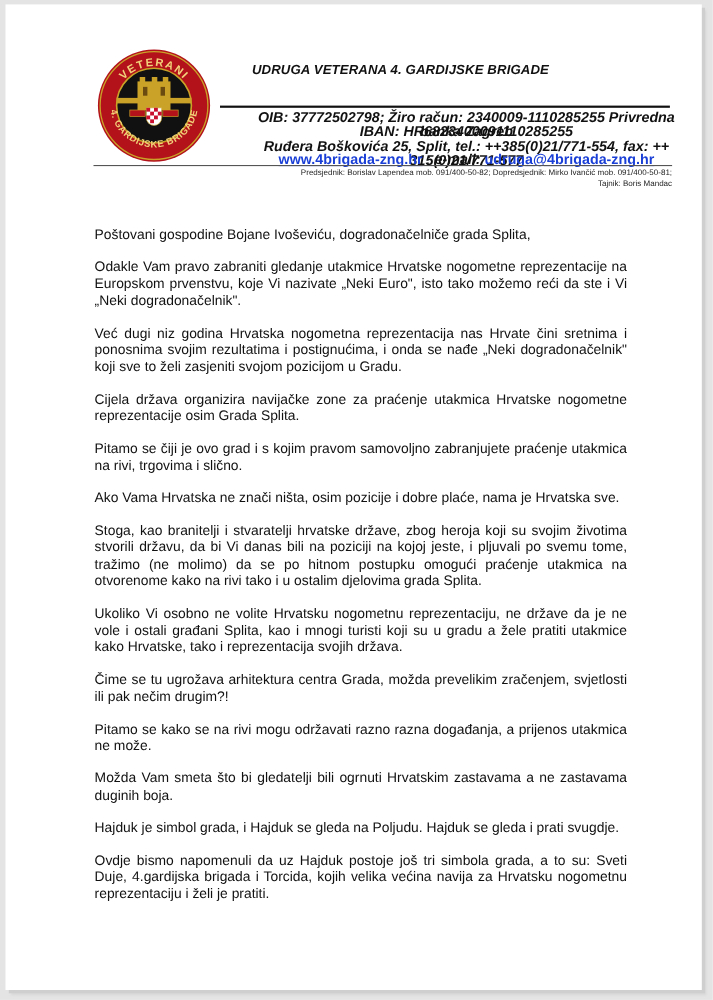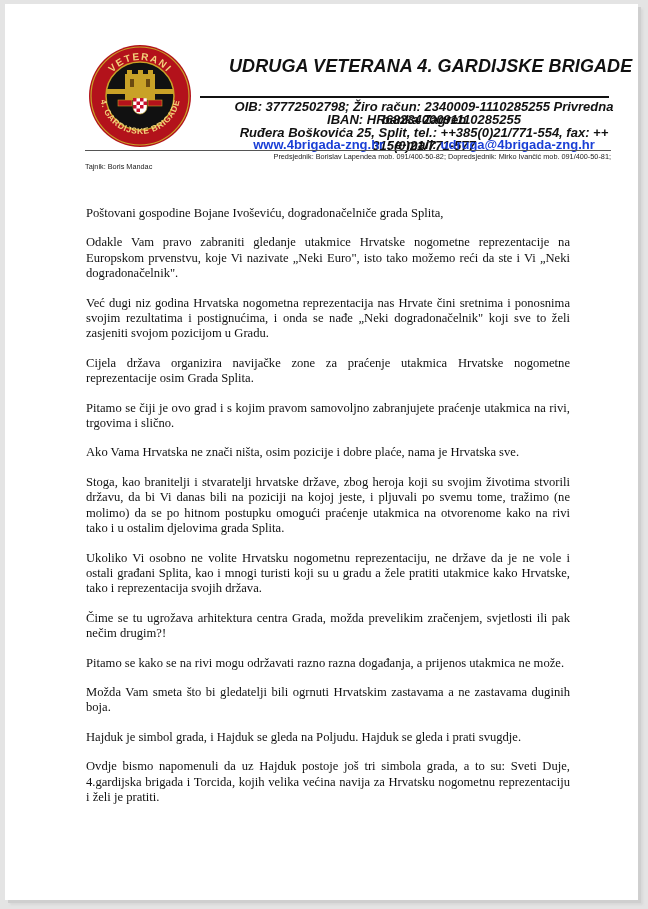--- a/index.html
+++ b/index.html
@@ -7,33 +7,33 @@
     width: 648px; height: 909px; background: #e4e4e4; position: relative; overflow: hidden;
     font-family: "Liberation Sans", sans-serif;
   }
   .page {
     position: absolute; left: 5px; top: 4px; width: 633px; height: 896px;
     background: #ffffff;
     box-shadow: 3px 3px 0 #cfcfcf, 5px 5px 2px #d8d8d8;
   }
   .logo { position: absolute; left: 83px; top: 40px; width: 104px; height: 104px; }
   .org-title {
-    position: absolute; left: 224px; top: 52px; font-size: 18px; font-weight: bold; font-style: italic;
+    position: absolute; left: 224px; top: 52px; font-size: 12px; font-weight: bold; font-style: italic;
     color: #111; letter-spacing: 0.1px;
   }
   .rule-thick { position: absolute; left: 195px; top: 92px; width: 409px; height: 2px; background: #111; }
   .info { position: absolute; left: 212px; width: 414px; text-align: center; font-style: italic; font-weight: bold;
     font-size: 13px; color: #111; line-height: 13px; }
   .info1 { top: 96px; } .info2 { top: 109px; } .info3 { top: 122px; } .info4 { top: 134px; font-weight: normal; }
   .info4 a { color: #1a3fd6; text-decoration: underline; font-style: normal; font-weight: bold; }
   .info4 .lbl { font-weight: bold; }
   .rule-thin { position: absolute; left: 80px; top: 146px; width: 526px; height: 1px; background: #555; }
   .officers { position: absolute; left: 80px; top: 148px; width: 526px; text-align: right; font-size: 7.3px; color: #222; line-height: 10px; }
-  .secretary { position: absolute; left: 80px; top: 158px; width: 526px; text-align: left; font-size: 7.3px; color: #222; }
-  .letter { position: absolute; left: 81px; top: 202px; width: 484px; font-size: 12.6px; color: #111; line-height: 15.4px; font-family: Liberation Serif, serif; }
+  .secretary { position: absolute; left: 80px; top: 158px; width: 526px; text-align: right; font-size: 7.3px; color: #222; }
+  .letter { position: absolute; left: 81px; top: 202px; width: 484px; font-size: 12.6px; color: #111; line-height: 15.4px; }
   .letter p { margin: 0 0 14px 0; text-align: justify; }
   .letter p.left { text-align: left; }
 </style>
 </head>
 <body>
 
 <div class="page">
 
   <svg class="logo" viewBox="0 0 104 104">
     <circle cx="52" cy="52" r="51" fill="#b3121b"></circle>

